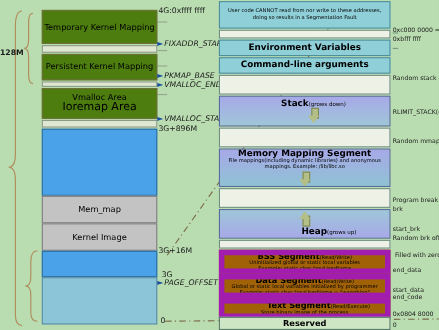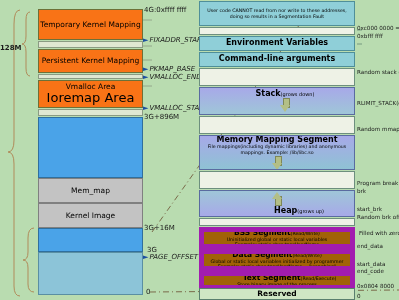--- a/index.html
+++ b/index.html
@@ -19,21 +19,21 @@
     border:1px solid #5a7f6e;
     display:flex;
     flex-direction:column;
     align-items:center;
     justify-content:center;
     text-align:center;
     overflow:hidden;
   }
   .ttl{font-weight:bold;line-height:1.05;}
   .sub{line-height:1.12;}
-  .kblk{background:#f97316;border:1px solid #6d7038;text-align:right;}
+  .kblk{background:#4d7c0f;border:1px solid #6d7038;text-align:right;}
   .kgap{background:#dfe7d2;border:1px solid #8a9b83;}
   .kblue{background:#4aa3e8;border:1px solid #2f6f9e;}
   .kblue2{background:#8cc4d8;border:1px solid #5a8fa3;}
   .kgray{background:#c3c3c3;border:1px solid #808080;}
   .u-kern{background:#8fcfd8;border:1px solid #4f8f99;}
   .u-env{background:#8fcfd8;border:1px solid #4f8f99;}
   .u-gapwhite{background:#eef2e6;border:1px solid #6d8f7e;}
   .u-stack{background:linear-gradient(180deg,#a7a9e8 0%,#9fc6d8 100%);border:1px solid #5a6ba0;}
   .u-mmap{background:linear-gradient(180deg,#a7a9e8 0%,#8fc2d4 100%);border:1px solid #5a6ba0;}
   .u-heap{background:linear-gradient(180deg,#9fc6d8 0%,#a7a9e8 100%);border:1px solid #5a6ba0;}
@@ -87,21 +87,21 @@
   </div>
   <div class="blk kgap" style="left:38px;top:41px;width:105px;height:7px;"></div>
 
   <div class="blk kblk" style="left:38px;top:49px;width:105px;height:24px;">
     <div class="ttl" style="font-size:7.5px;font-weight:normal;">Persistent Kernel Mapping</div>
   </div>
   <div class="blk kgap" style="left:38px;top:74px;width:105px;height:5px;"></div>
 
   <div class="blk kblk" style="left:38px;top:80px;width:105px;height:28px;">
     <div class="ttl" style="font-size:7.5px;font-weight:normal;">Vmalloc Area</div>
-    <div class="ttl" style="font-size:13px;font-weight:normal;">Ioremap Area</div>
+    <div class="ttl" style="font-size:10px;font-weight:normal;">Ioremap Area</div>
   </div>
   <div class="blk kgap" style="left:38px;top:109px;width:105px;height:7px;"></div>
 
   <div class="blk kblue" style="left:38px;top:117px;width:105px;height:61px;"></div>
 
   <div class="blk kgray" style="left:38px;top:178px;width:105px;height:25px;">
     <div class="ttl" style="font-size:7.5px;font-weight:normal;">Mem_map</div>
   </div>
   <div class="blk kgray" style="left:38px;top:203px;width:105px;height:25px;">
     <div class="ttl" style="font-size:7.5px;font-weight:normal;text-align:right;">Kernel Image</div>

